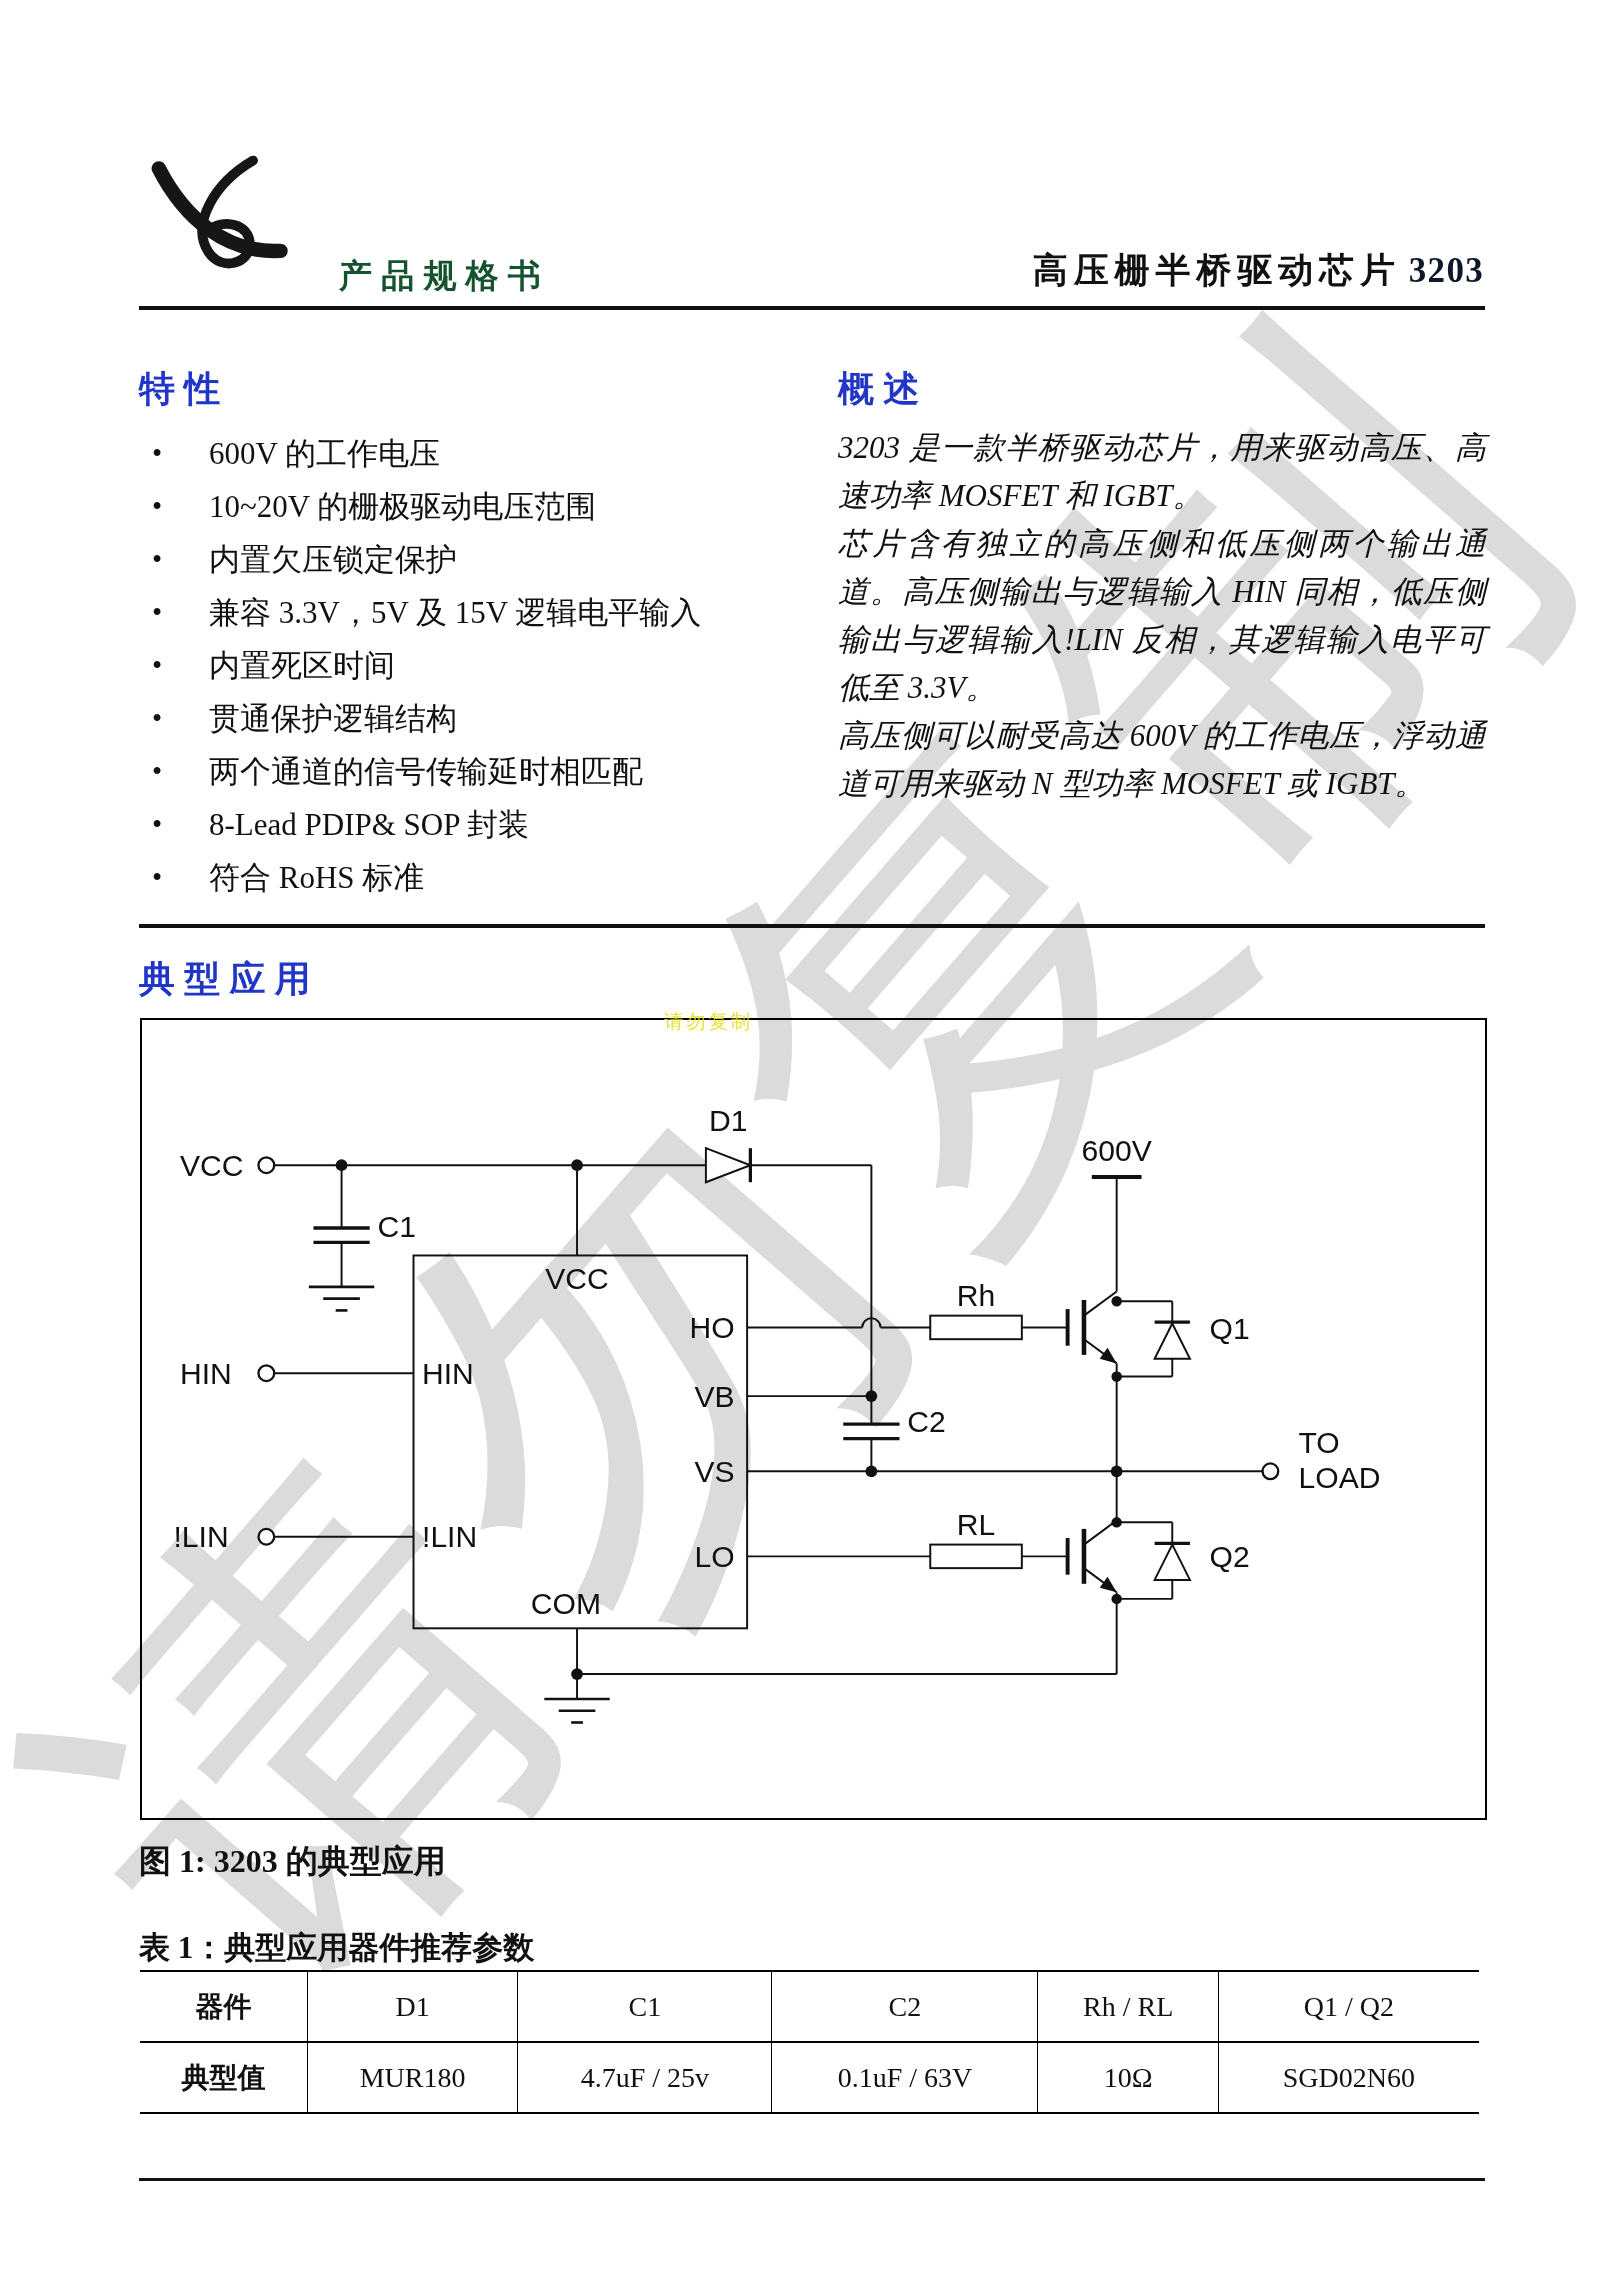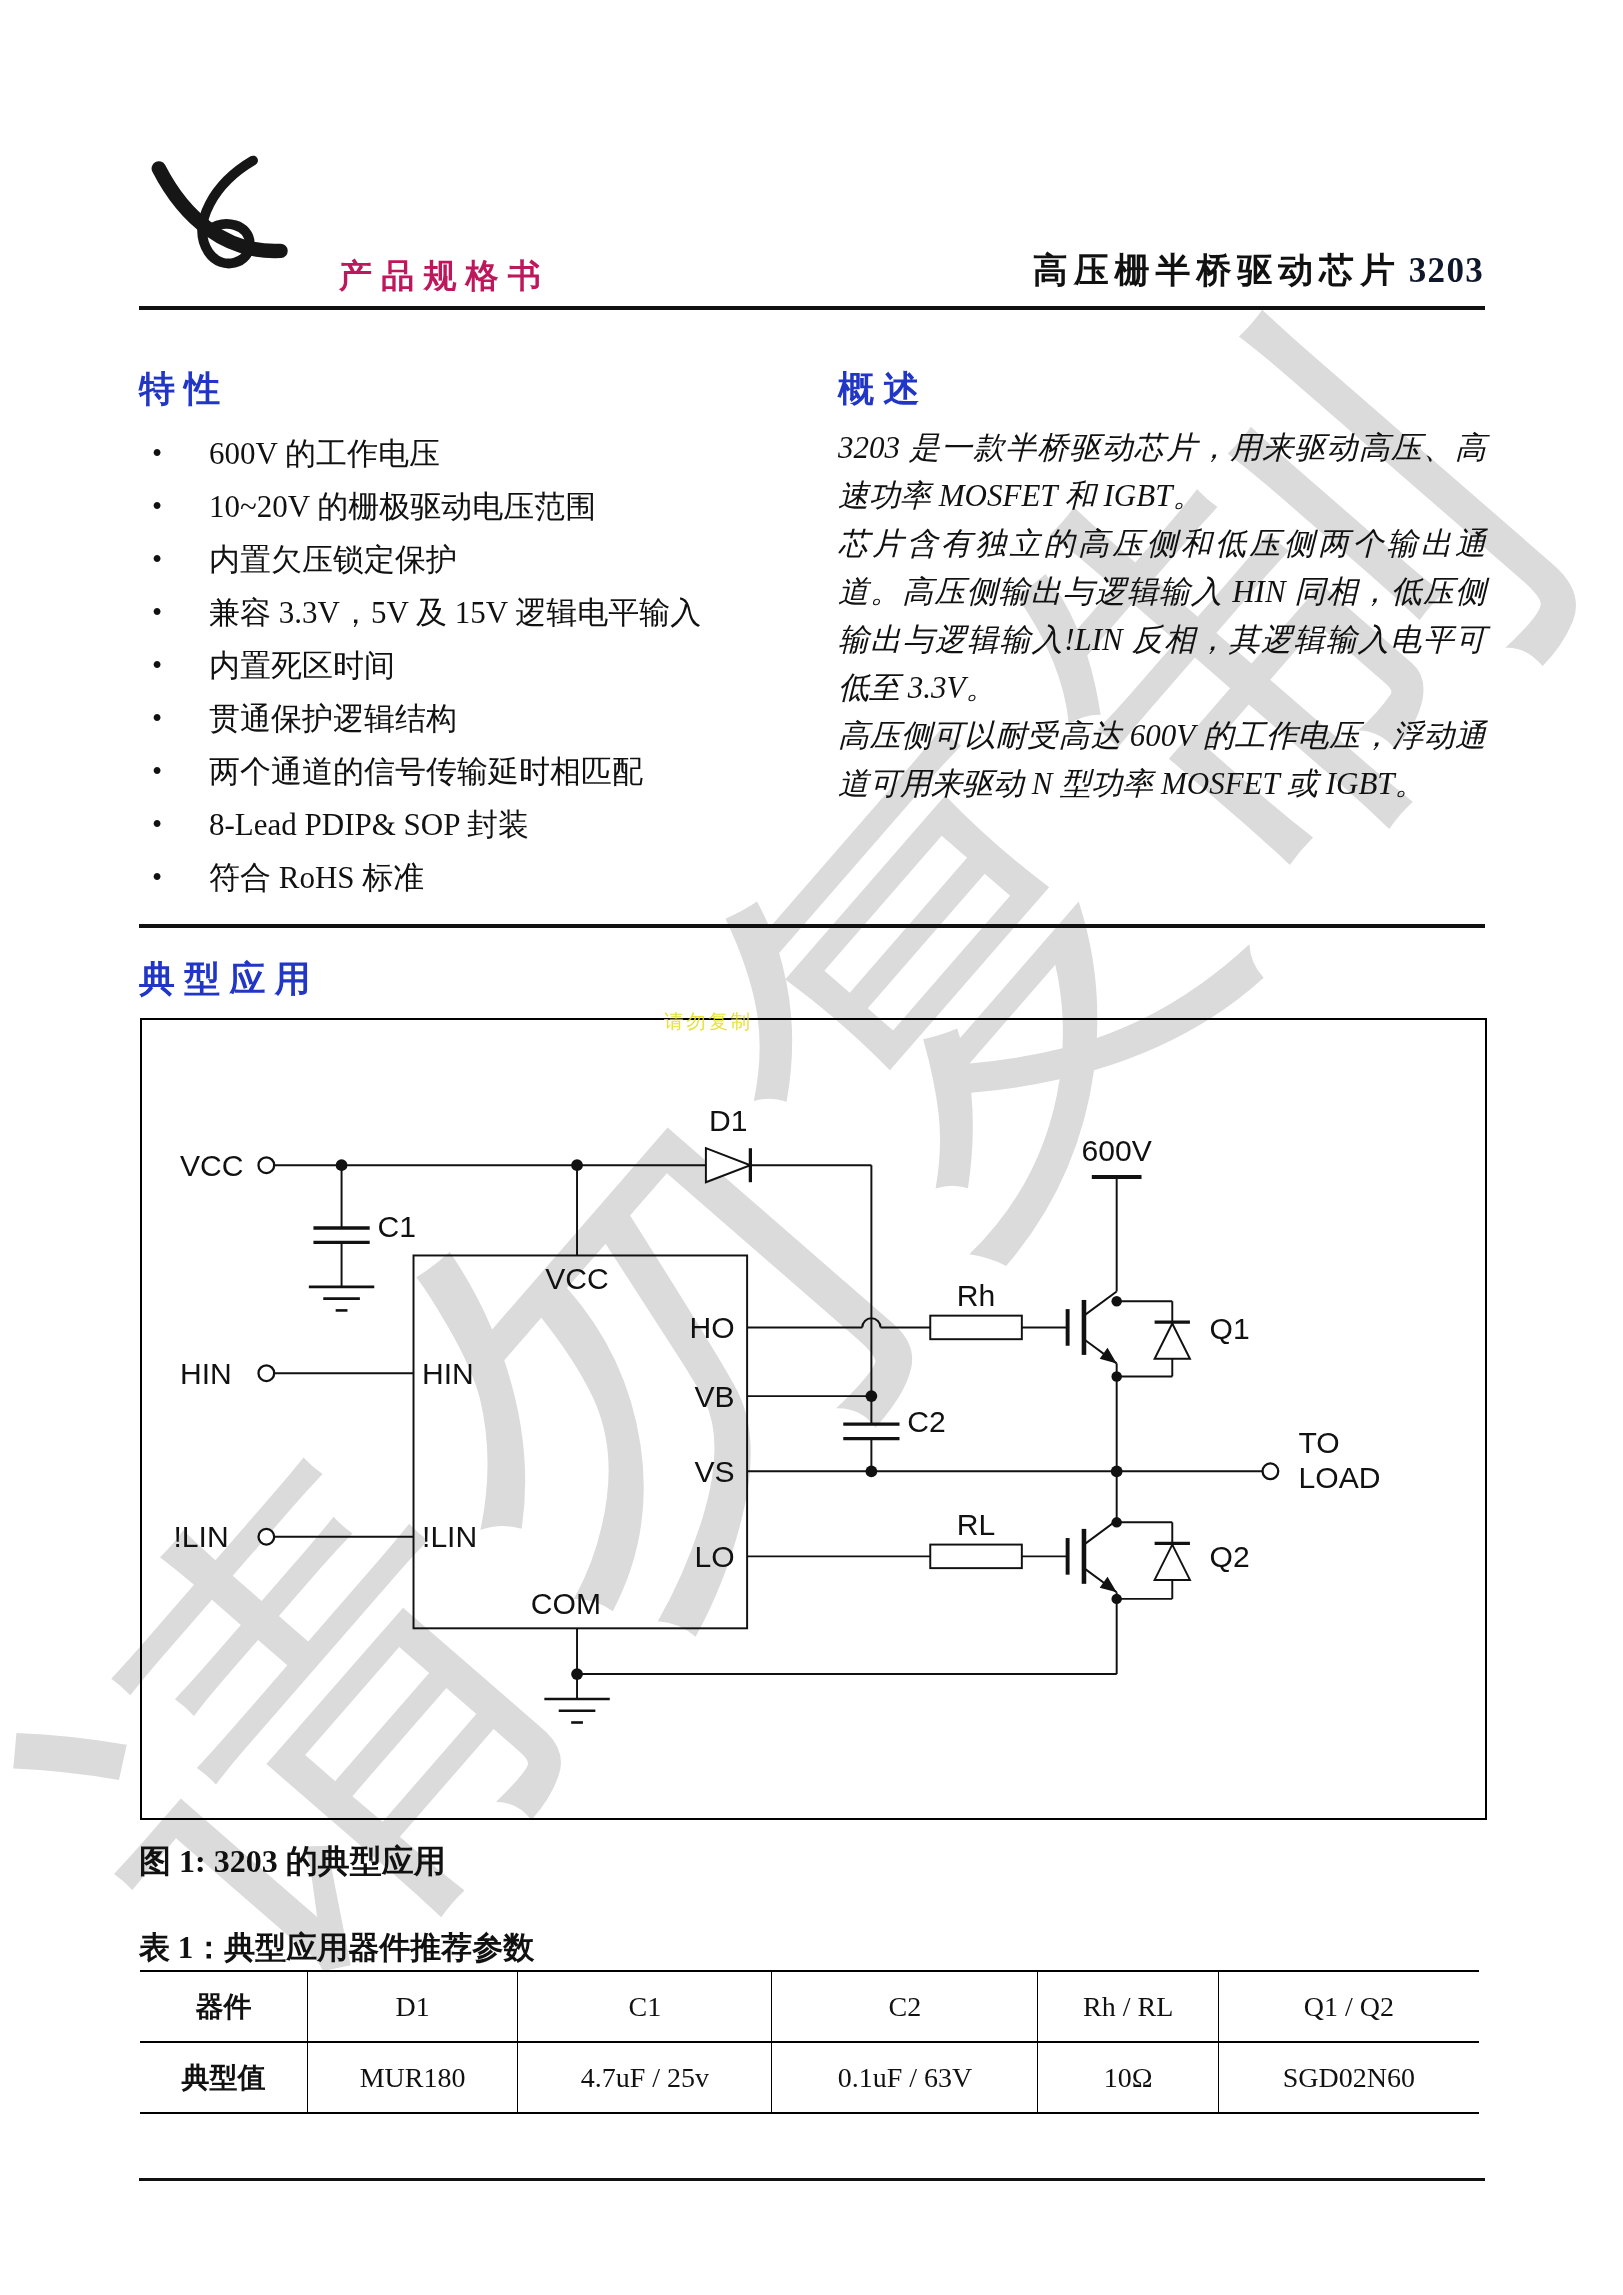--- a/index.html
+++ b/index.html
@@ -18,21 +18,21 @@
   .watermark-small{
     position:absolute;left:664px;top:1008px;z-index:2;
     font-size:19.6px;color:#e3de12;opacity:.85;
     font-family:"DejaVu Sans",sans-serif;letter-spacing:2.6px;
   }
   
   .logo{position:absolute;left:147px;top:154px;width:144px;height:124px;}
   .doc-type{
     position:absolute;left:339px;top:254px;
     font-family:"Liberation Sans","DejaVu Sans",sans-serif;
-    font-size:33px;font-weight:bold;letter-spacing:9.2px;color:#be185d;
+    font-size:33px;font-weight:bold;letter-spacing:9.2px;color:#14532d;
   }
   .header-title{
     position:absolute;right:139px;top:247px;text-align:right;
     font-size:35px;font-weight:bold;white-space:nowrap;
   }
   .header-title .cjk{letter-spacing:5.9px;color:#111;text-align:center;}
   .header-title .part{color:#0f172a;margin-left:7.9px;letter-spacing:1.3px;}
   .rule{position:absolute;left:139px;width:1346px;height:3.9px;background:#111;z-index:1;}
   .rule-1{top:306px;}
   .rule-2{top:924px;}

